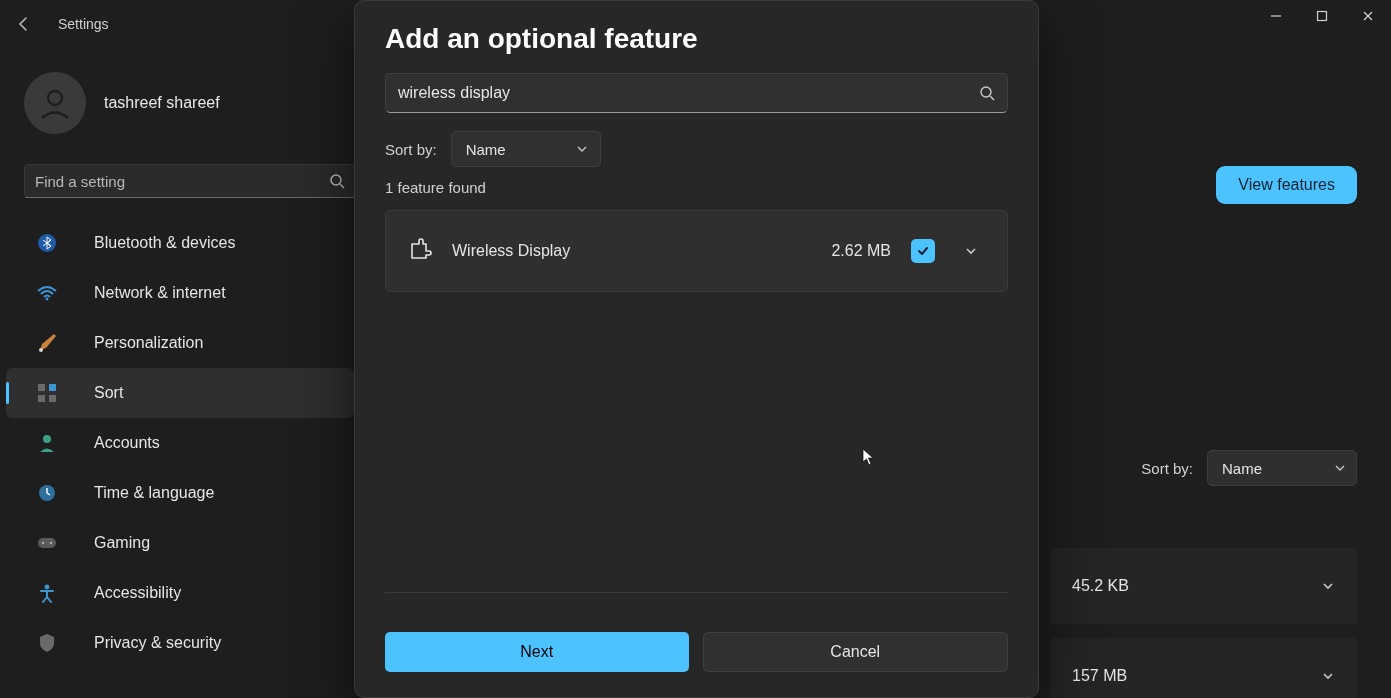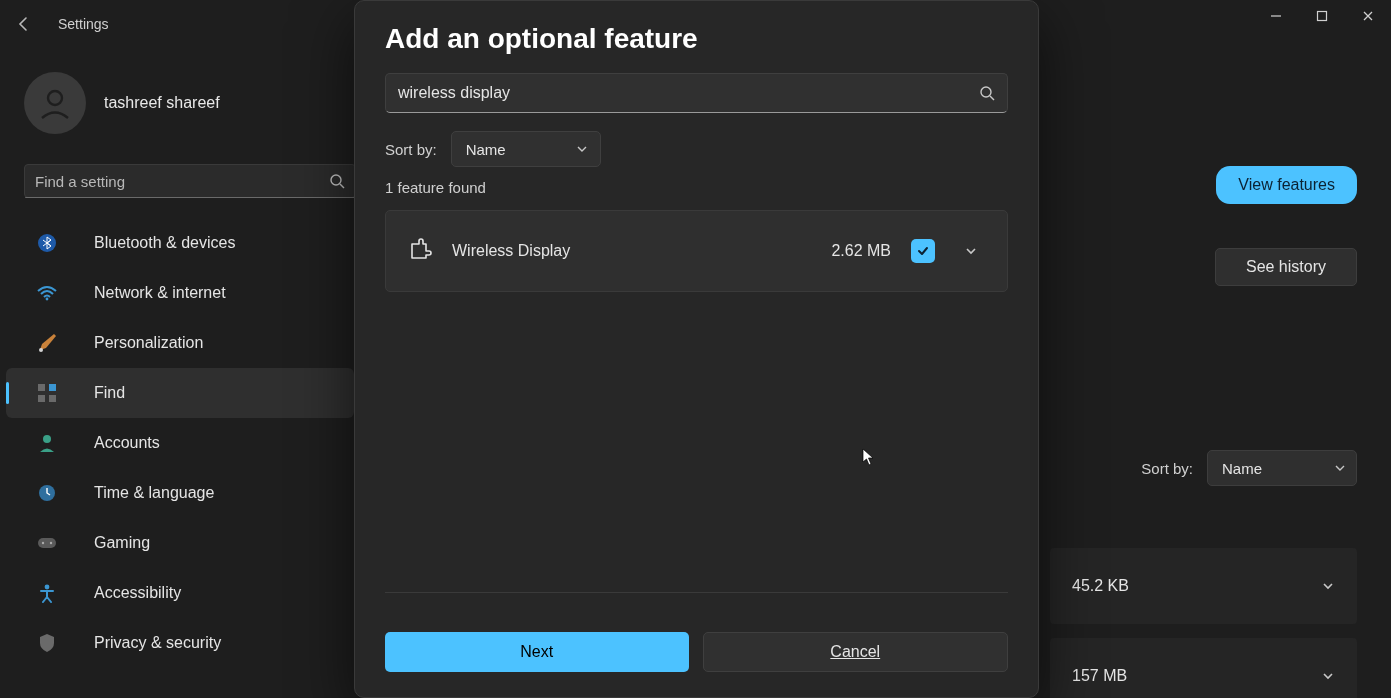--- a/index.html
+++ b/index.html
@@ -23,21 +23,21 @@
 
 .nav { margin-top: 20px; }
 .nav-item { display: flex; align-items: center; gap: 36px; padding: 0 20px 0 30px; height: 50px; font-size: 16px; color: #e5e5e5; border-radius: 6px; margin: 0 6px; position: relative; }
 .nav-item.sel { background: #2f2f2f; }
 .nav-item.sel::before { content: ""; position: absolute; left: 0; top: 14px; bottom: 14px; width: 3px; background: #4cc2ff; border-radius: 3px; }
 .nav-ico { width: 22px; height: 22px; display: flex; align-items: center; justify-content: center; }
 
 
 .rightcol { position: absolute; left: 390px; right: 0; top: 58px; bottom: 0; }
 .panel-btns { position: absolute; right: 34px; top: 108px; display: flex; flex-direction: column; gap: 44px; align-items: flex-end; }
-.btn-primary { background: #4cc2ff; color: #0b2233; border: none; border-radius: 14px; height: 38px; padding: 0 22px; font-size: 16px; font-weight: 500; }
+.btn-primary { background: #4cc2ff; color: #0b2233; border: none; border-radius: 9px; height: 38px; padding: 0 22px; font-size: 16px; font-weight: 500; }
 .btn-secondary { background: #2f2f2f; color: #e5e5e5; border: 1px solid #3d3d3d; border-radius: 5px; height: 38px; padding: 0 30px; font-size: 16px; }
 .bg-sort { position: absolute; right: 34px; top: 392px; display: flex; align-items: center; gap: 14px; font-size: 15px; color: #d0d0d0; }
 .bg-sort .sortbtn { background: #2f2f2f; border: 1px solid #3d3d3d; border-radius: 5px; height: 36px; padding: 0 30px 0 14px; display: flex; align-items: center; position: relative; font-size: 15px; color: #e5e5e5; min-width: 150px; }
 .bg-sort .sortbtn .chev { position: absolute; right: 10px; }
 .bg-row { position: absolute; right: 34px; height: 76px; background: #252525; border-radius: 4px; display: flex; align-items: center; padding: 0 22px; gap: 26px; left: 660px; justify-content: space-between; }
 .bg-row .sz { font-size: 16px; color: #e5e5e5; }
 .bg-row1 { top: 490px; }
 .bg-row2 { top: 580px; }
 
 
@@ -52,21 +52,21 @@
 .dlg-count { padding: 2px 30px 14px; font-size: 15px; color: #d0d0d0; }
 .dlg-list { padding: 0 30px; }
 .dlg-item { background: #2f2f2f; border: 1px solid #3a3a3a; border-radius: 5px; height: 82px; display: flex; align-items: center; padding: 0 20px; gap: 20px; }
 .dlg-item .nm { flex: 1; font-size: 16px; color: #e5e5e5; }
 .dlg-item .sz { font-size: 16px; color: #e5e5e5; }
 .dlg-check { width: 24px; height: 24px; background: #4cc2ff; border-radius: 5px; display: flex; align-items: center; justify-content: center; }
 .dlg-expand { width: 32px; height: 32px; display: flex; align-items: center; justify-content: center; }
 .dlg-divider { position: absolute; left: 30px; right: 30px; bottom: 104px; height: 1px; background: #3a3a3a; }
 .dlg-footer { position: absolute; left: 0; right: 0; bottom: 0; height: 90px; display: flex; align-items: center; padding: 0 30px; gap: 14px; }
 .dlg-next { flex: 1; height: 40px; background: #4cc2ff; color: #000000; border: none; border-radius: 5px; font-size: 16px; font-weight: 500; }
-.dlg-cancel { flex: 1; height: 40px; background: #303030; color: #e5e5e5; border: 1px solid #3f3f3f; border-radius: 5px; font-size: 16px; text-decoration: underline; }
+.dlg-cancel { flex: 1; height: 40px; background: #303030; color: #e5e5e5; border: 1px solid #3f3f3f; border-radius: 5px; font-size: 16px; }
 
 .cursor { position: absolute; left: 862px; top: 448px; color: #ffffff; pointer-events: none; }
 
 svg { display: block; }
 </style>
 </head>
 <body>
 
 <div class="titlebar">
   <div class="back">
@@ -147,21 +147,21 @@
       </div>
       <div class="nav-item sel">
         <span class="nav-ico">
           <svg width="20" height="20" viewBox="0 0 20 20">
             <rect x="1" y="1" width="7" height="7" fill="#6a6a6a"></rect>
             <rect x="12" y="1" width="7" height="7" fill="#3b96d2"></rect>
             <rect x="1" y="12" width="7" height="7" fill="#6a6a6a"></rect>
             <rect x="12" y="12" width="7" height="7" fill="#6a6a6a"></rect>
           </svg>
         </span>
-        <span>Find</span>
+        <span>Sort</span>
       </div>
       <div class="nav-item">
         <span class="nav-ico">
           <svg width="20" height="20" viewBox="0 0 20 20">
             <circle cx="10" cy="6" r="4" fill="#3aa087"></circle>
             <path d="M3 19 Q10 12 17 19 Z" fill="#3aa087"></path>
           </svg>
         </span>
         <span>Accounts</span>
       </div>
@@ -200,21 +200,20 @@
           </svg>
         </span>
         <span>Privacy &amp; security</span>
       </div>
     </div>
 </div>
 
 <div class="rightcol">
   <div class="panel-btns">
     <button class="btn-primary">View features</button>
-    <button class="btn-secondary">See history</button>
   </div>
   <div class="bg-sort">
     <span>Sort by:</span>
     <div class="sortbtn">
       <span>Name</span>
       <span class="chev">
         <svg width="12" height="12" viewBox="0 0 12 12">
             <path d="M2 4 L6 8 L10 4" stroke="#c8c8c8" stroke-width="1.4" fill="none"></path>
           </svg>
       </span>

